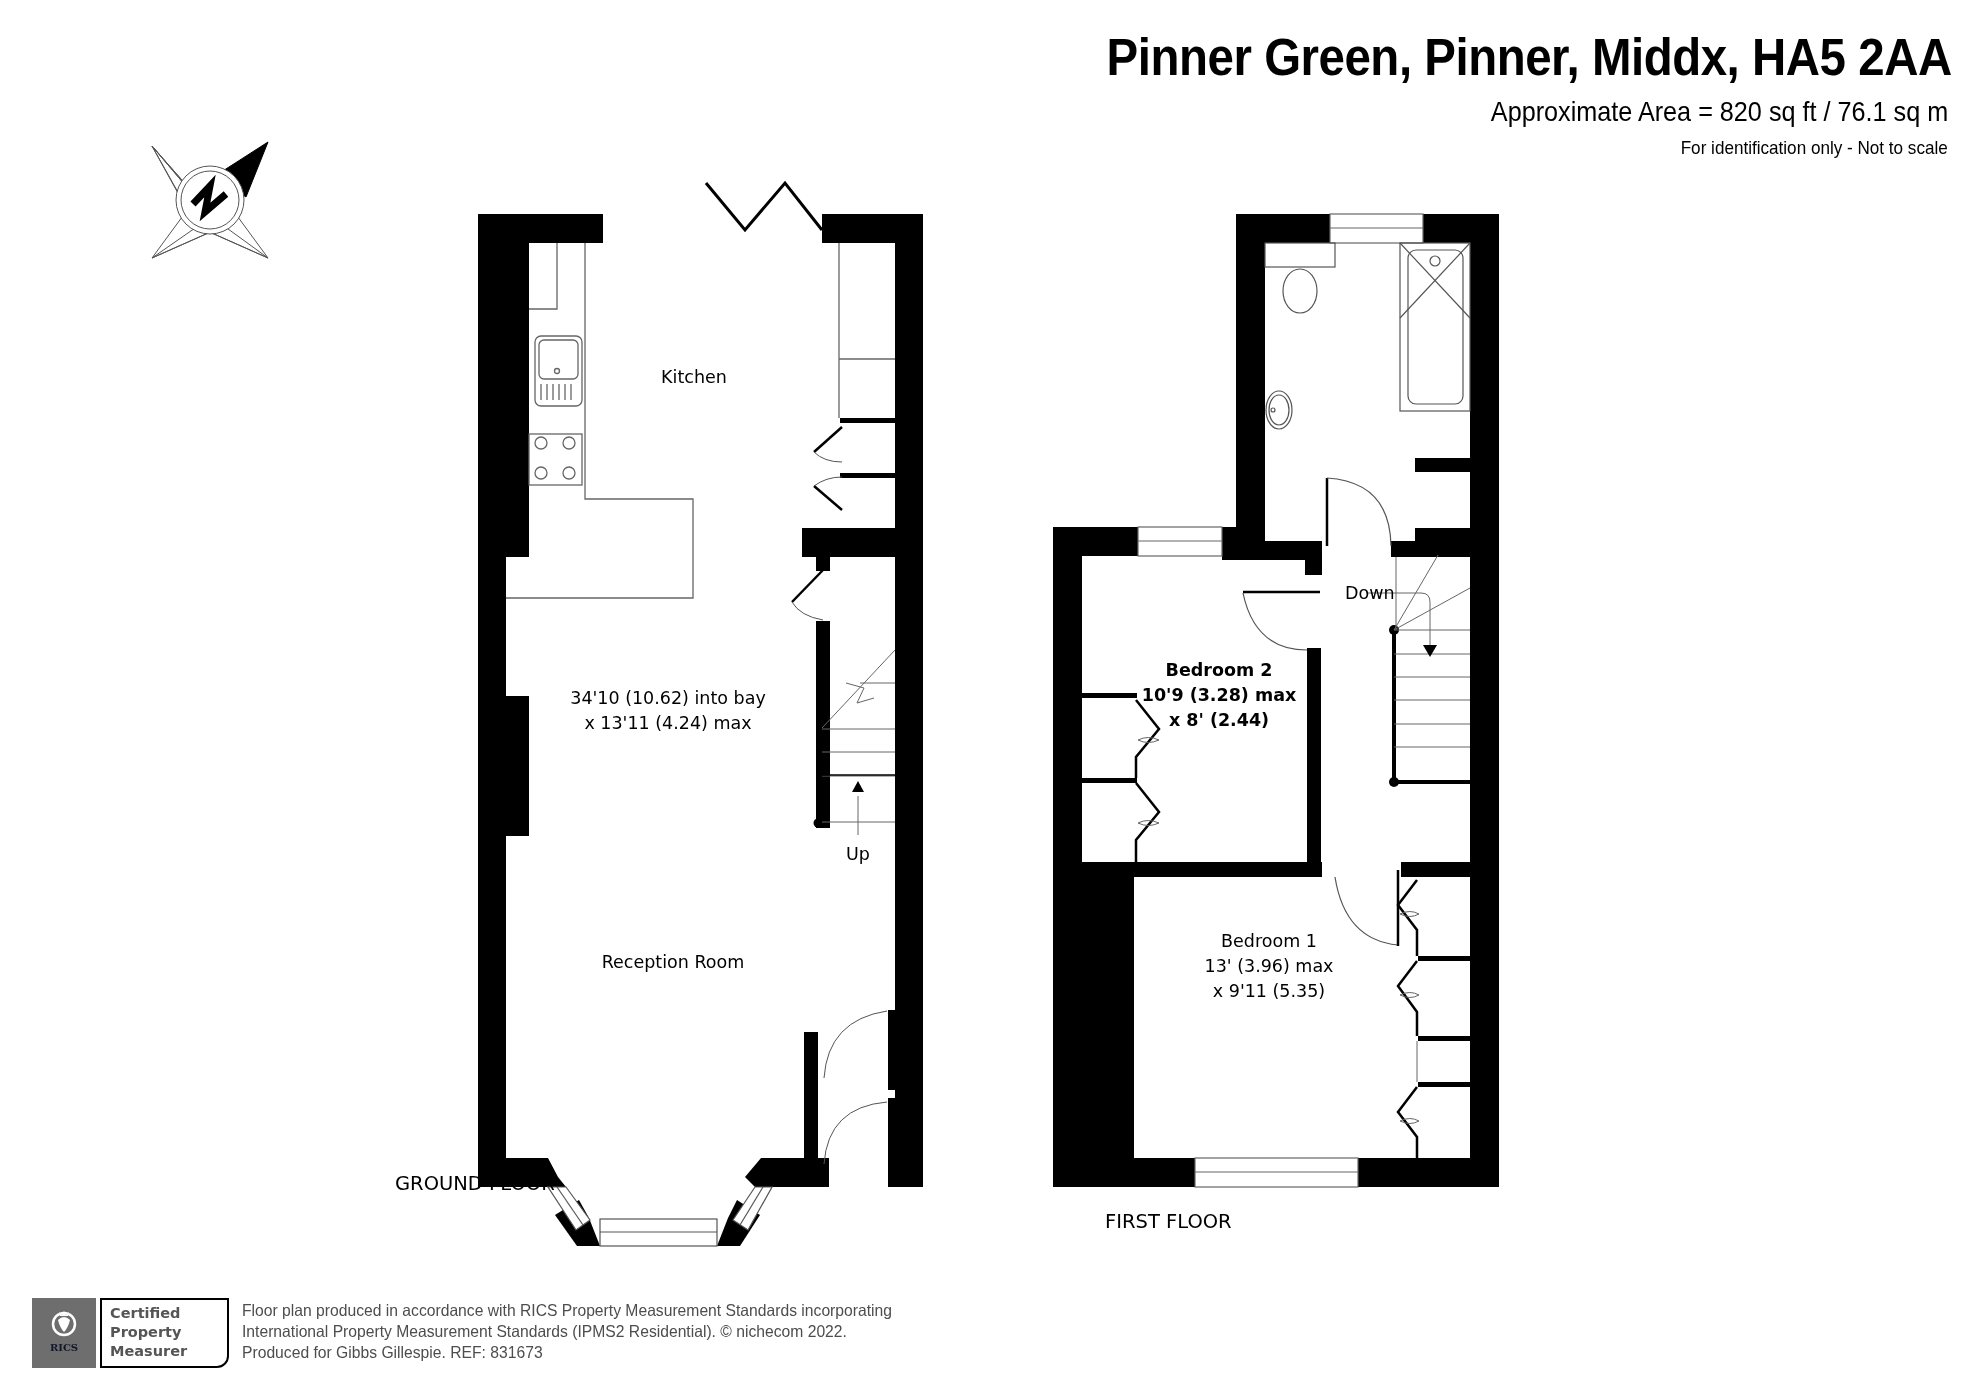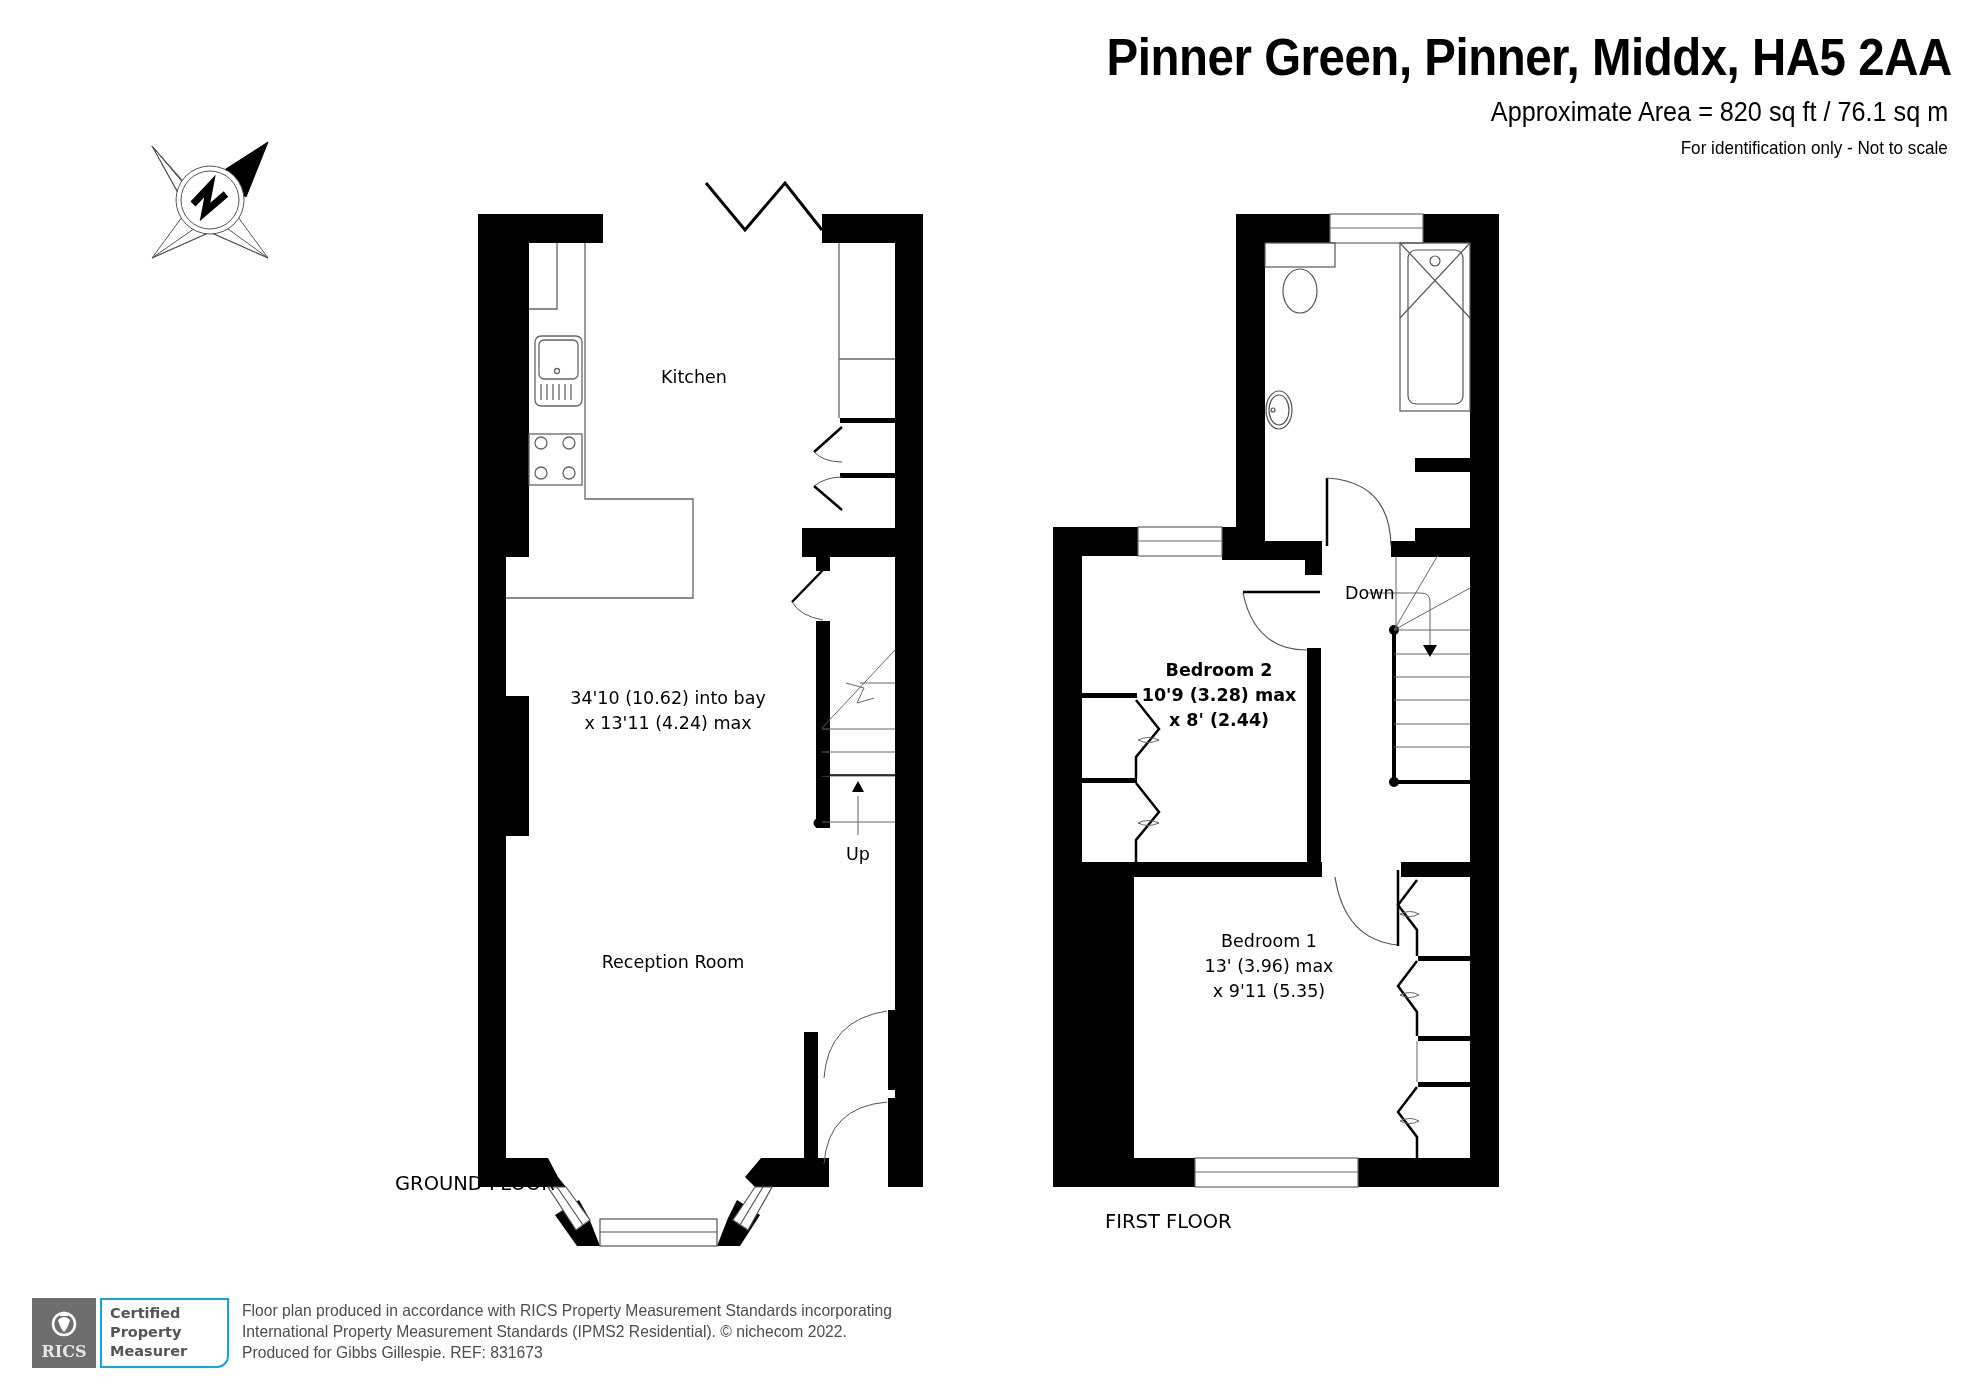--- a/index.html
+++ b/index.html
@@ -5,23 +5,23 @@
   html, body { margin: 0; padding: 0; background: #ffffff; }
   body { width: 1976px; height: 1397px; position: relative; overflow: hidden; font-family: "Liberation Sans", sans-serif; color: #000; }
   .title { position: absolute; right: 24px; top: 28px; font-size: 51px; font-weight: bold; letter-spacing: -0.5px; white-space: nowrap; transform: scaleX(0.93); transform-origin: right top; }
   .area { position: absolute; right: 28px; top: 96px; font-size: 28px; white-space: nowrap; transform: scaleX(0.9); transform-origin: right top; }
   .note { position: absolute; right: 28px; top: 137px; font-size: 19px; white-space: nowrap; transform: scaleX(0.9); transform-origin: right top; }
   svg.plan { position: absolute; left: 0; top: 0; width: 1976px; height: 1397px; }
   .lbl { position: absolute; font-family: "DejaVu Sans", sans-serif; font-size: 17.5px; text-align: center; white-space: nowrap; line-height: 25px; transform: translateX(-50%); }
   .floor-lbl { position: absolute; font-family: "DejaVu Sans", sans-serif; font-size: 19.5px; white-space: nowrap; }
   .rics { position: absolute; left: 32px; top: 1298px; width: 197px; height: 70px; }
   .rics-dark { position: absolute; left: 0; top: 0; width: 64px; height: 70px; background: #6e6e6e; }
-  .rics-word { position: absolute; left: 4px; top: 44px; width: 56px; text-align: center; color: #e5e5e5; font-family: "DejaVu Serif", serif; font-weight: bold; font-size: 16px; }
+  .rics-word { position: absolute; left: 4px; top: 44px; width: 56px; text-align: center; color: #0f172a; font-family: "DejaVu Serif", serif; font-weight: bold; font-size: 10px; }
   .rics-lion { position: absolute; left: 18px; top: 10px; width: 28px; height: 30px; }
-  .rics-box { position: absolute; left: 68px; top: 0; width: 125px; height: 66px; border: 2px solid #0ea5e9; border-bottom-right-radius: 12px; border-left-width: 2px; }
+  .rics-box { position: absolute; left: 68px; top: 0; width: 125px; height: 66px; border: 2px solid #000000; border-bottom-right-radius: 12px; border-left-width: 2px; }
   .rics-text { position: absolute; left: 8px; top: 4px; color: #555; font-family: "DejaVu Sans", sans-serif; font-weight: bold; font-size: 14.5px; line-height: 19px; }
   .footer { position: absolute; left: 242px; top: 1300px; color: #4d4d4d; font-size: 16.5px; line-height: 21px; white-space: nowrap; transform: scaleX(0.95); transform-origin: left top; }
 </style>
 </head>
 <body>
 
 <div class="title">Pinner Green, Pinner, Middx, HA5 2AA</div>
 <div class="area">Approximate Area = 820 sq ft / 76.1 sq m</div>
 <div class="note">For identification only - Not to scale</div>
 

